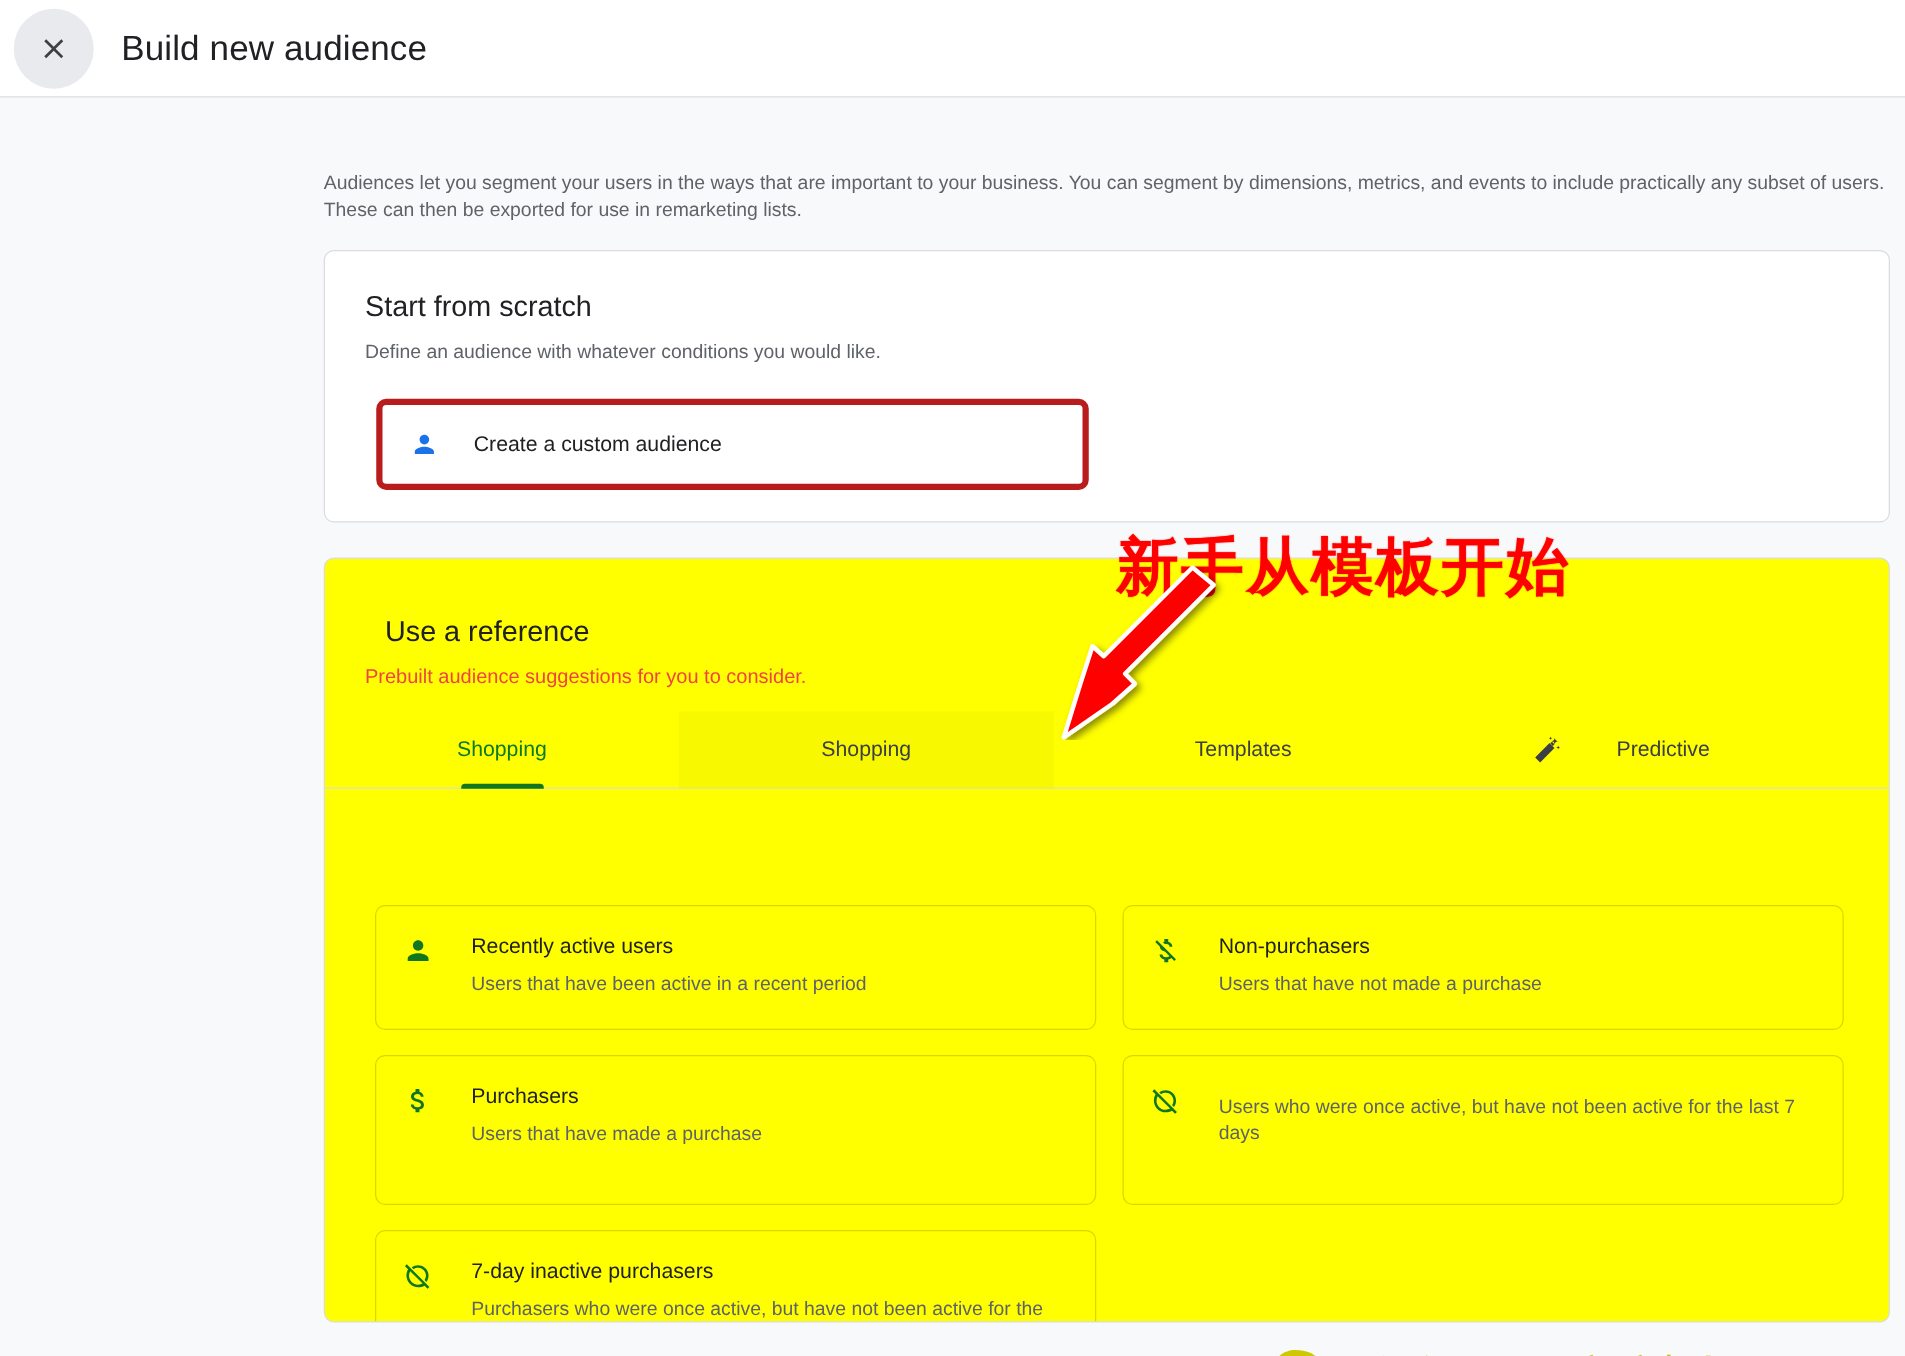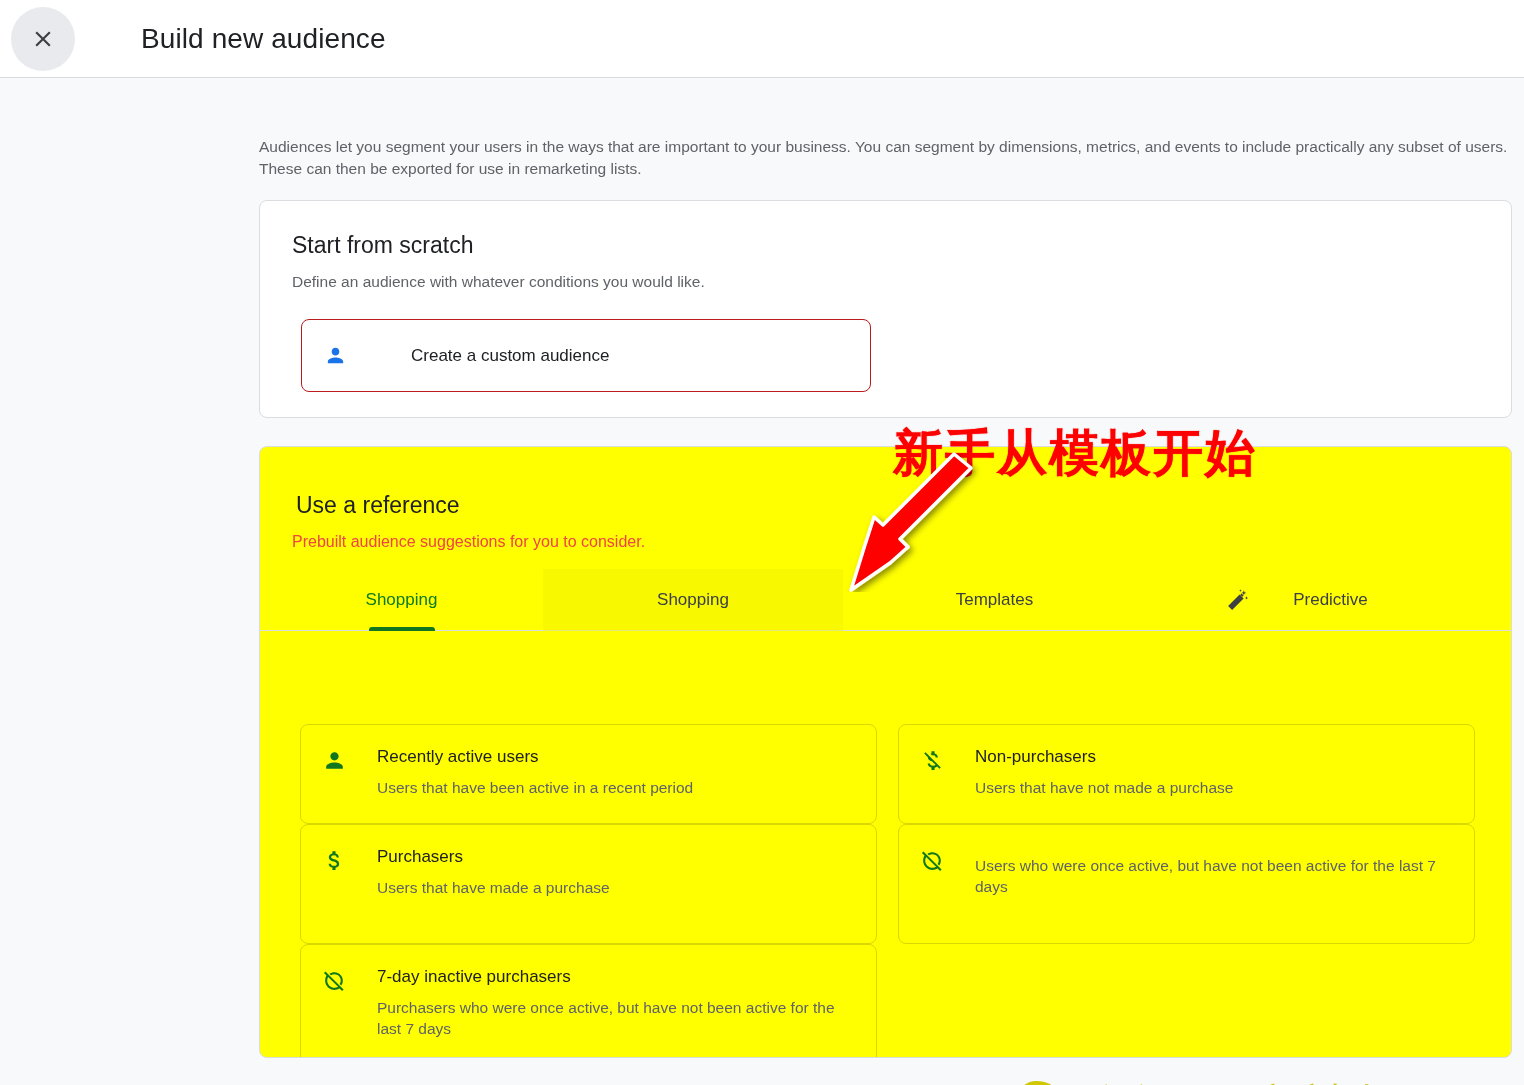--- a/index.html
+++ b/index.html
@@ -14,21 +14,20 @@
   
   .header {
     position: absolute;
     top: 0; left: 0;
     width: 1524px;
     height: 78px;
     background: #ffffff;
     border-bottom: 1px solid #dadce0;
     display: flex;
     align-items: center;
-    gap: 44px;
   }
   .close-btn {
     width: 64px; height: 64px;
     margin-left: 11px;
     border-radius: 50%;
     background: #e8eaed;
     display: flex;
     align-items: center;
     justify-content: center;
     cursor: pointer;
@@ -90,27 +89,26 @@
     font-size: 15.5px;
     color: #5f6368;
   }
 
   .option-card {
     position: absolute;
     left: 41px;
     top: 118px;
     width: 570px;
     height: 73px;
-    border: 1px solid #b91c1c;
+    border: 5px solid #b91c1c;
     border-radius: 8px;
     background: #fff;
     display: flex;
     align-items: center;
     cursor: pointer;
-    gap: 36px;
   }
   .option-card .oc-icon {
     margin-left: 21px;
     width: 24px; height: 24px;
     display: flex; align-items: center; justify-content: center;
     flex: 0 0 auto;
   }
   .option-card .oc-label {
     margin-left: 28px;
     font-size: 17px;
@@ -121,21 +119,21 @@
   
   .panel-ref {
     top: 367px;
     height: 612px;
     background: #ffff00;
     border: 1px solid #dadce0;
     overflow: hidden;
   }
   .ref-title {
     position: absolute;
-    left: 36px; top: 45px;
+    left: 48px; top: 45px;
     font-size: 23px;
     color: #202124;
   }
   .ref-sub {
     position: absolute;
     left: 32px; top: 86px;
     font-size: 16px;
     color: #ef4444;
   }
 
@@ -177,21 +175,21 @@
   }
   .tab .wand { display: flex; align-items: center; }
 
   
   .grid {
     position: absolute;
     left: 40px;
     top: 277px;
     width: 1175px;
   }
-  .sugg-row { display: flex; gap: 21px; }
+  .sugg-row { display: flex; gap: 21px; margin-bottom: 20px; }
   .sugg {
     width: 577px;
     border: 1px solid #d8d800;
     border-radius: 8px;
     background: transparent;
     padding: 21px 20px 20px 20px;
     display: flex;
     cursor: pointer;
     min-height: 100px;
   }

